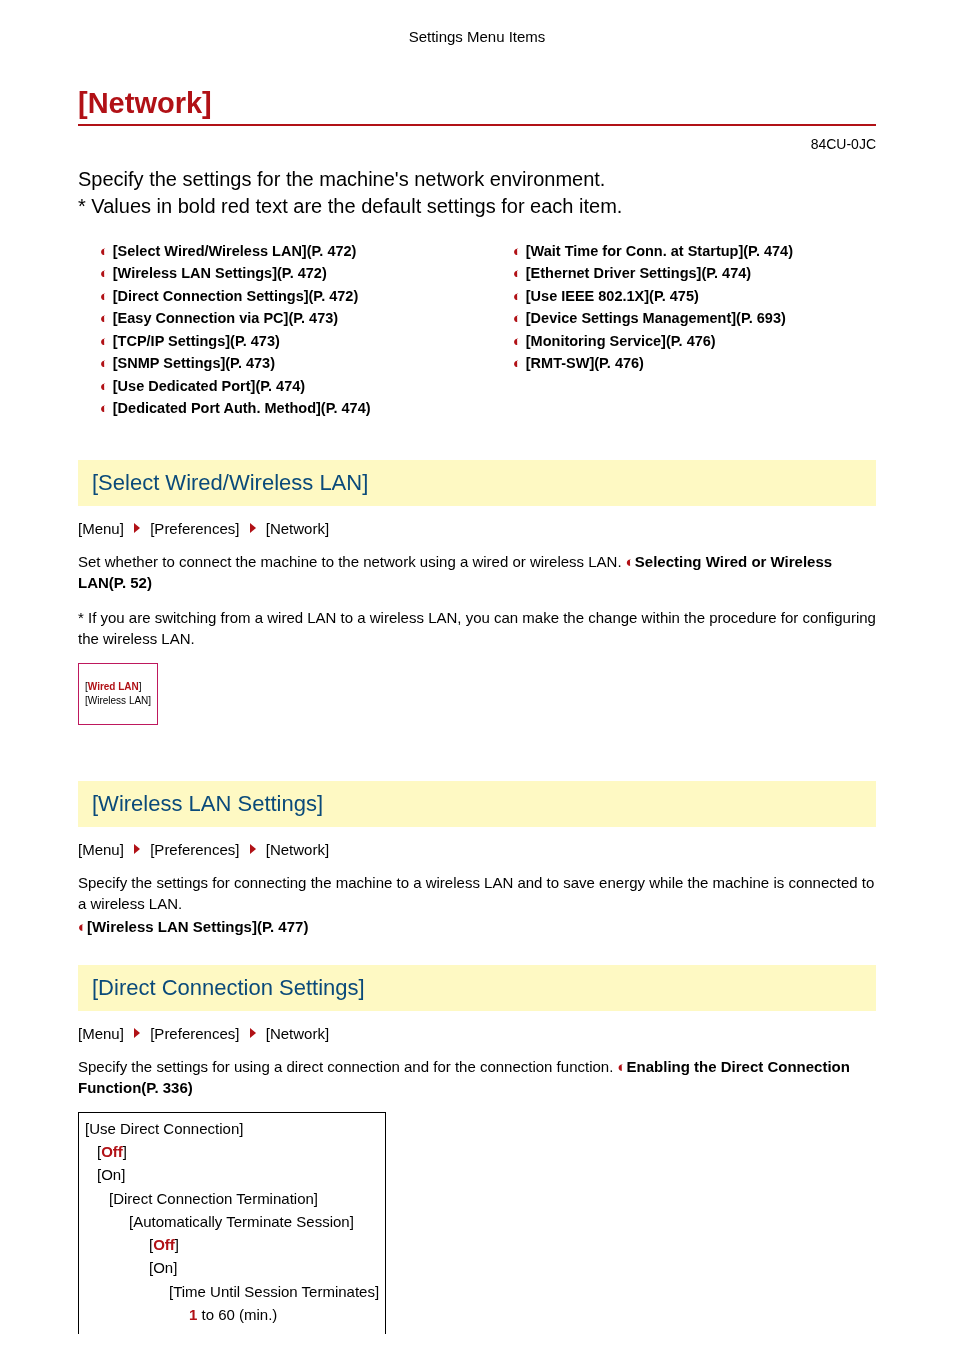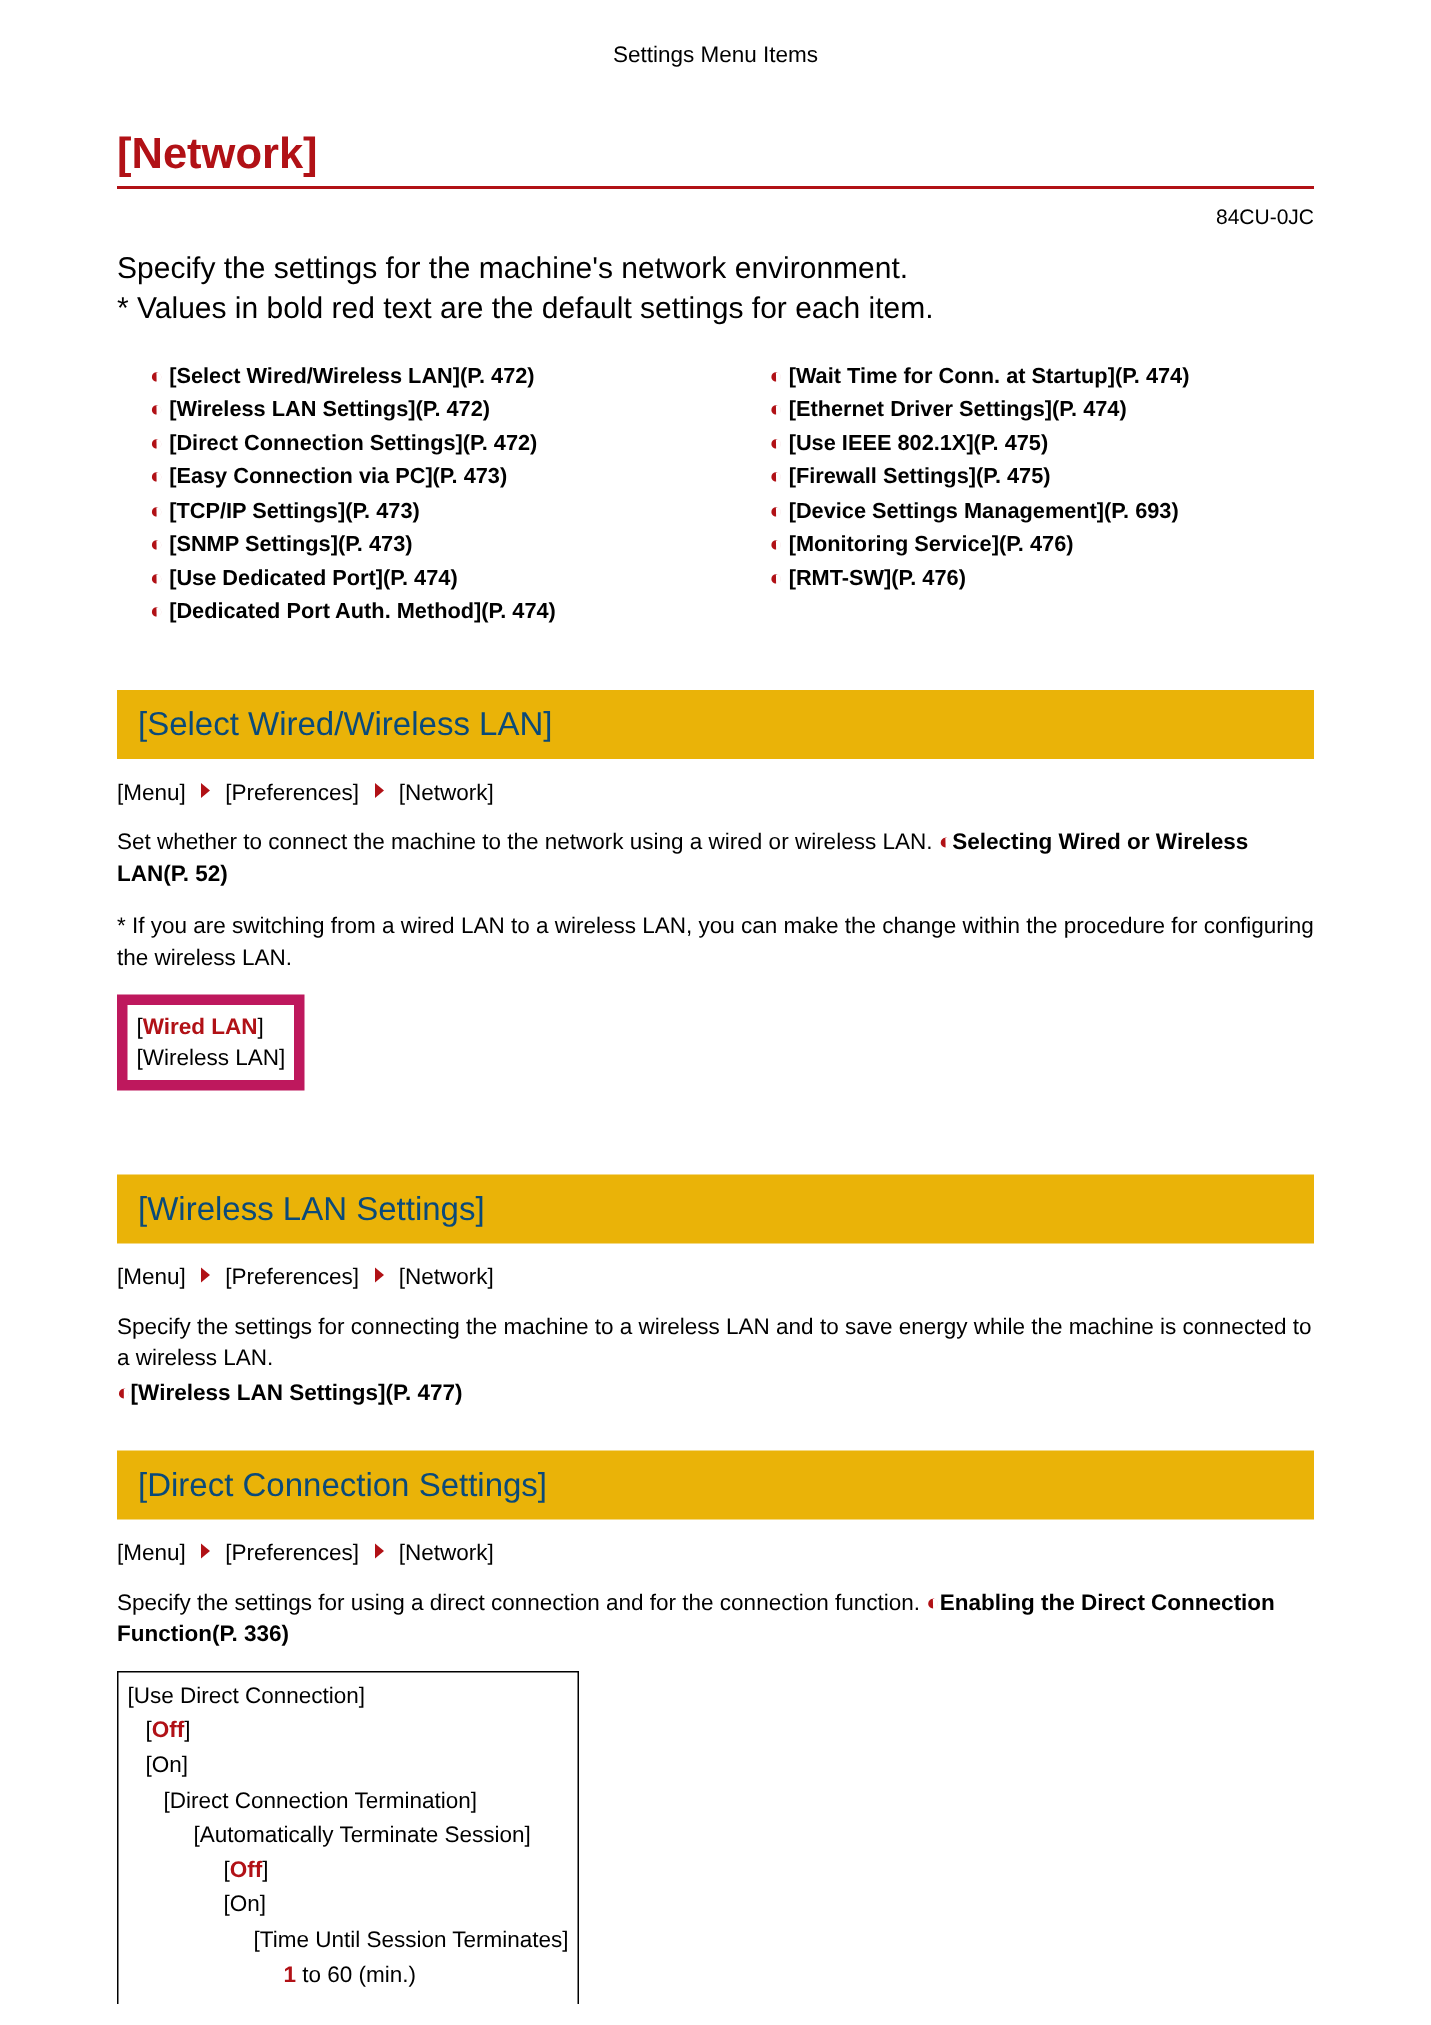--- a/index.html
+++ b/index.html
@@ -7,27 +7,27 @@
   .page { padding: 28px 78px 40px 78px; }
   .header-title { text-align: center; font-size: 15px; margin-bottom: 42px; }
   .h1 { color: #b11116; font-size: 29px; font-weight: 700; padding-bottom: 4px; border-bottom: 2px solid #b11116; margin-bottom: 10px; }
   .doc-code { text-align: right; font-size: 14px; margin-bottom: 14px; }
   .intro { font-size: 20px; line-height: 1.35; margin-bottom: 20px; }
   .toc-cols { display: flex; gap: 50px; margin-bottom: 40px; margin-left: 22px; }
   .toc-col { flex: 1; }
   .toc-item { font-size: 14.5px; font-weight: 700; line-height: 1.55; }
   .bullet { color: #b11116; margin-right: 4px; display: inline-block; }
   .arrow { display: inline-block; width: 0; height: 0; border-top: 5px solid transparent; border-bottom: 5px solid transparent; border-left: 6px solid #b11116; margin: 0 6px; vertical-align: 1px; }
-  .section-head { background: #eab308; padding: 10px 14px; margin-bottom: 14px; }
+  .section-head { background: #fef9c3; padding: 10px 14px; margin-bottom: 14px; }
   .section-head-text { color: #0a4a7a; font-size: 22px; font-weight: 400; }
   .crumb { font-size: 15px; margin-bottom: 14px; }
   .body-text { font-size: 15px; line-height: 1.4; margin-bottom: 14px; }
   .link-inline { font-weight: 700; }
   .link-bullet { color: #b11116; }
-  .val-box { border: 7px solid #be185d; display: inline-block; padding: 4px 6px; font-size: 15px; line-height: 1.4; margin-bottom: 28px; }
+  .val-box { border: 1px solid #be185d; display: inline-block; padding: 16px 6px; font-size: 10px; line-height: 1.4; margin-bottom: 28px; }
   .val-box-open { border: 1px solid #000; border-bottom: none; display: inline-block; padding: 4px 6px 8px 6px; font-size: 15px; line-height: 1.55; }
   .red-b { color: #b11116; font-weight: 700; }
   .indent-1 { padding-left: 12px; }
   .indent-2 { padding-left: 24px; }
   .indent-3 { padding-left: 44px; }
   .indent-4 { padding-left: 64px; }
   .indent-5 { padding-left: 84px; }
   .indent-6 { padding-left: 104px; }
   .sec-block { margin-bottom: 28px; }
 </style>
@@ -55,21 +55,20 @@
       <div class="toc-item"><span class="bullet">◐</span><span>[Easy Connection via PC](P. 473)</span></div>
       <div class="toc-item"><span class="bullet">◐</span><span>[TCP/IP Settings](P. 473)</span></div>
       <div class="toc-item"><span class="bullet">◐</span><span>[SNMP Settings](P. 473)</span></div>
       <div class="toc-item"><span class="bullet">◐</span><span>[Use Dedicated Port](P. 474)</span></div>
       <div class="toc-item"><span class="bullet">◐</span><span>[Dedicated Port Auth. Method](P. 474)</span></div>
     </div>
     <div class="toc-col">
       <div class="toc-item"><span class="bullet">◐</span><span>[Wait Time for Conn. at Startup](P. 474)</span></div>
       <div class="toc-item"><span class="bullet">◐</span><span>[Ethernet Driver Settings](P. 474)</span></div>
       <div class="toc-item"><span class="bullet">◐</span><span>[Use IEEE 802.1X](P. 475)</span></div>
-      <div class="toc-item"><span class="bullet">◐</span><span>[Firewall Settings](P. 475)</span></div>
       <div class="toc-item"><span class="bullet">◐</span><span>[Device Settings Management](P. 693)</span></div>
       <div class="toc-item"><span class="bullet">◐</span><span>[Monitoring Service](P. 476)</span></div>
       <div class="toc-item"><span class="bullet">◐</span><span>[RMT-SW](P. 476)</span></div>
     </div>
   </div>
 
   <div class="sec-block">
     <div class="section-head">
       <span class="section-head-text">[Select Wired/Wireless LAN]</span>
     </div>

